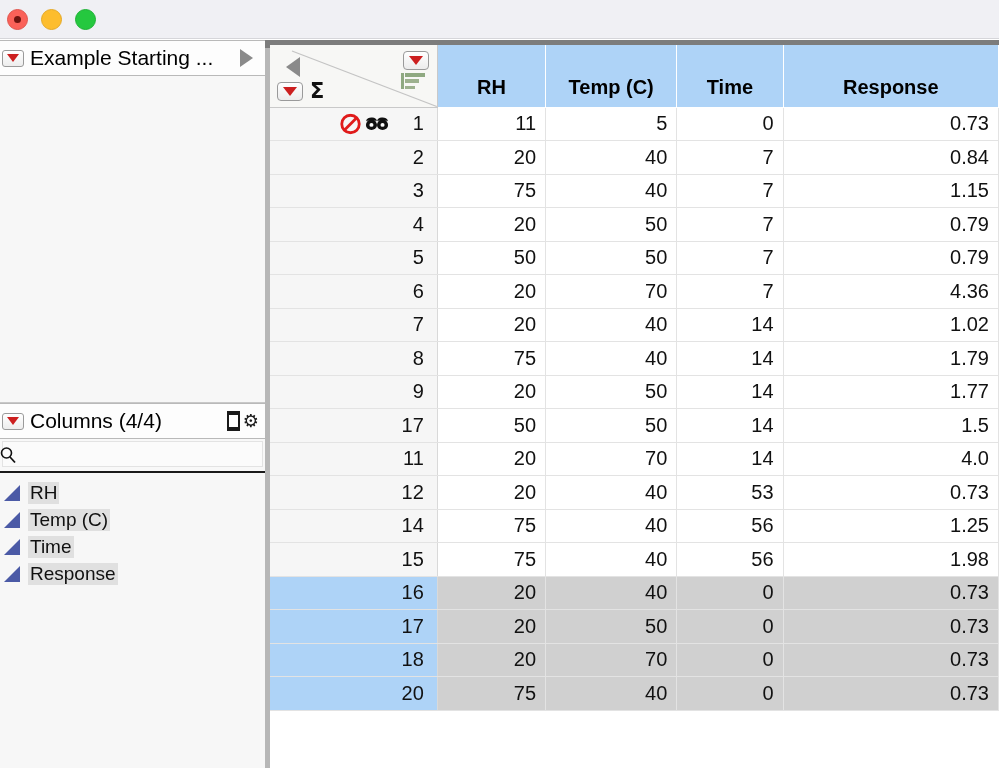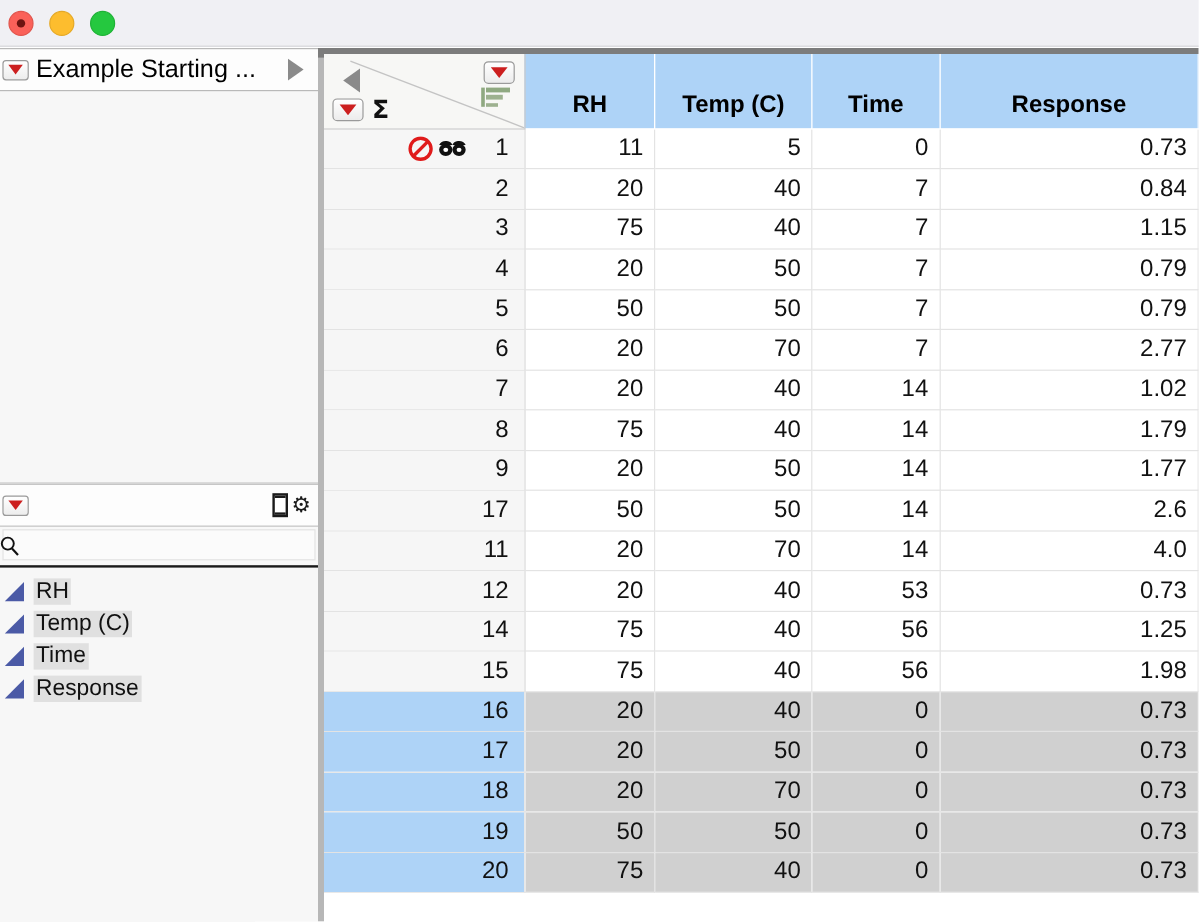--- a/index.html
+++ b/index.html
@@ -249,20 +249,21 @@
       <span class="panel-title">Example Starting ...</span>
       <span class="grayarrow"></span>
     </div>
 
     <div class="panel-body-top"></div>
 
     <div class="panel-head second">
       <span class="redtri-btn">
           <span class="redtri"></span>
         </span>
+      <span class="panel-title">Columns (4/4)</span>
       <span class="panelicons">
         <span class="listicon">
             <i></i>
             <i></i>
           </span>
         <span class="gearicon">⚙</span>
       </span>
     </div>
 
     <div class="searchbox">
@@ -388,21 +389,21 @@
             <td>50</td>
             <td>50</td>
             <td>7</td>
             <td>0.79</td>
           </tr>
           <tr>
             <td class="rowhdr"><span>6</span></td>
             <td>20</td>
             <td>70</td>
             <td>7</td>
-            <td>2.77</td>
+            <td>4.36</td>
           </tr>
           <tr>
             <td class="rowhdr"><span>7</span></td>
             <td>20</td>
             <td>40</td>
             <td>14</td>
             <td>1.02</td>
           </tr>
           <tr>
             <td class="rowhdr"><span>8</span></td>
@@ -416,21 +417,21 @@
             <td>20</td>
             <td>50</td>
             <td>14</td>
             <td>1.77</td>
           </tr>
           <tr>
             <td class="rowhdr"><span>17</span></td>
             <td>50</td>
             <td>50</td>
             <td>14</td>
-            <td>2.6</td>
+            <td>1.5</td>
           </tr>
           <tr>
             <td class="rowhdr"><span>11</span></td>
             <td>20</td>
             <td>70</td>
             <td>14</td>
             <td>4.0</td>
           </tr>
           <tr>
             <td class="rowhdr"><span>12</span></td>
@@ -464,27 +465,20 @@
             <td class="rowhdr"><span>17</span></td>
             <td>20</td>
             <td>50</td>
             <td>0</td>
             <td>0.73</td>
           </tr>
           <tr class="selected">
             <td class="rowhdr"><span>18</span></td>
             <td>20</td>
             <td>70</td>
-            <td>0</td>
-            <td>0.73</td>
-          </tr>
-          <tr class="selected">
-            <td class="rowhdr"><span>19</span></td>
-            <td>50</td>
-            <td>50</td>
             <td>0</td>
             <td>0.73</td>
           </tr>
           <tr class="selected">
             <td class="rowhdr"><span>20</span></td>
             <td>75</td>
             <td>40</td>
             <td>0</td>
             <td>0.73</td>
           </tr>

